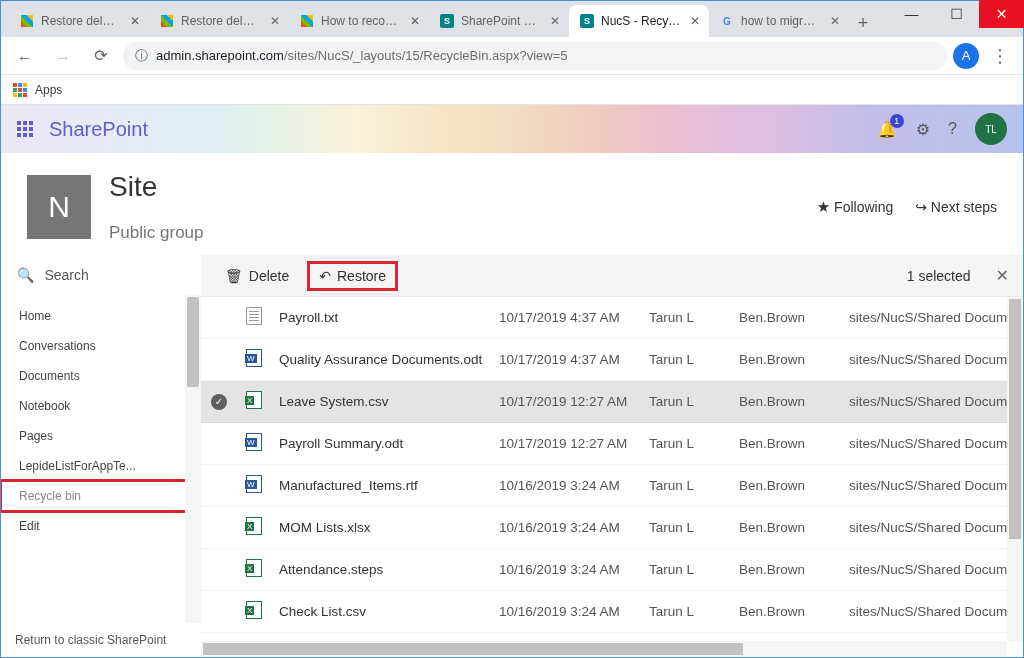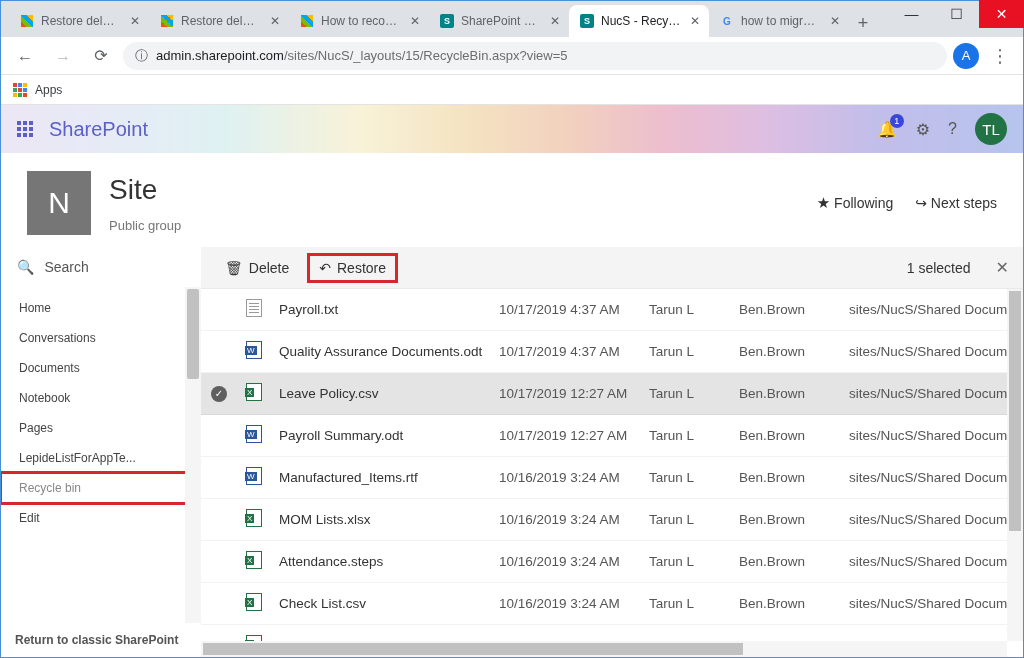--- a/index.html
+++ b/index.html
@@ -51,45 +51,45 @@
     background: linear-gradient(90deg, #d6c8e8 0%, #c6d4ec 12%, #b7e1e1 22%, #f0e3a8 35%, #e8c27a 45%, #e29c6e 55%, #d66f93 65%, #b56fbf 75%, #7a6fd0 85%, #5f7dd8 100%);
   }
   .suite::before { content:""; position:absolute; inset:0; background:rgba(255,255,255,0.55); }
   .suite > * { position: relative; }
   .waffle { display: grid; grid-template-columns: repeat(3,4px); grid-template-rows: repeat(3,4px); gap: 2px; }
   .waffle span { background: #5b5fc7; width:4px; height:4px; }
   .suite .brand { color: #5b5fc7; font-size: 20px; font-weight: 500; }
   .suite-right { margin-left: auto; display: flex; align-items: center; gap: 18px; color: #555; }
   .bell-wrap { position: relative; }
   .bell-badge { position: absolute; top: -6px; right: -6px; background: #3a47d5; color:#fff; width:14px; height:14px; border-radius:50%; font-size:9px; display:flex;align-items:center;justify-content:center;}
-  .avatar-tl { width: 32px; height: 32px; border-radius:50%; background:#217346; color:#fff; display:flex;align-items:center;justify-content:center; font-size:15px;}
+  .avatar-tl { width: 32px; height: 32px; border-radius:50%; background:#217346; color:#fff; display:flex;align-items:center;justify-content:center; font-size:10px;}
 
   
   .site-hdr { display:flex; align-items:center; padding: 18px 26px 12px 26px; gap: 18px; }
   .site-tile { width: 64px; height: 64px; background: #767676; color:#fff; display:flex;align-items:center;justify-content:center; font-size: 30px; }
   .site-info .site-title { font-size: 28px; color:#333; }
-  .site-info .site-sub { font-size: 13px; color:#767676; margin-top:12px;}
+  .site-info .site-sub { font-size: 17px; color:#767676; margin-top:20px;}
   .site-actions { margin-left:auto; display:flex; align-items:center; gap:22px; color:#333; font-size:14px;}
   .site-actions .star { font-size:15px;}
 
   
   .content { display:flex; flex:1; min-height:0; }
 
   
   .leftcol { width: 200px; border-right: 0; display:flex; flex-direction:column; position:relative; }
   .search-row { display:flex; align-items:center; gap:10px; padding: 12px 16px; font-size:14px; color:#555; border-bottom: 0;}
   .nav-scroll { position: relative; flex:1; overflow:hidden; }
   .nav-scroll::after { content:""; position:absolute; right:0; top:0; bottom:0; width:14px; background: linear-gradient(to right, transparent, transparent); }
   .nav-scrollbar { position:absolute; right:0; top:0; bottom:0; width:16px; background:#f5f5f5; }
   .nav-thumb { position:absolute; right:2px; top:2px; width:12px; height:90px; background:#c1c1c1; border-radius:2px;}
   .nav-list { list-style:none; margin:0; padding: 6px 0; font-size:12px; color:#444; }
   .nav-list li { padding: 8px 18px; white-space:nowrap; overflow:hidden; text-overflow:ellipsis;}
   .nav-list li[data-selected="true"] { color:#888; }
   .highlight-red { outline: 3px solid #d7262c; outline-offset: -1px; }
-  .return-link { padding: 10px 14px; font-size: 12px; color:#555;font-weight:bold;}
+  .return-link { padding: 10px 14px; font-size: 12px; color:#555;}
 
   
   .mainpane { flex:1; display:flex; flex-direction:column; min-width:0; }
   .cmdbar { height:42px; background:#f4f4f4; display:flex; align-items:center; padding: 0 14px; gap: 10px; font-size:14px; color:#333; border-bottom:1px solid #eaeaea; }
   .cmd-btn { display:flex; align-items:center; gap:6px; padding: 5px 10px; }
   .cmdbar .sel-info { margin-left:auto; display:flex; align-items:center; gap:25px; color:#333;}
   .cmdbar .close-sel { font-size:16px; color:#666; }
 
   .grid { flex:1; overflow:hidden; position:relative; }
   .grid-inner { overflow:hidden; height:100%;}
@@ -297,21 +297,21 @@
                   <td class="col-icon"><span class="ficon odt"></span></td>
                   <td class="col-name">Quality Assurance Documents.odt</td>
                   <td class="col-date">10/17/2019 4:37 AM</td>
                   <td class="col-user">Tarun L</td>
                   <td class="col-created">Ben.Brown</td>
                   <td class="col-loc">sites/NucS/Shared Docum</td>
                 </tr>
                 <tr class="row-selected">
                   <td class="col-check"><span class="sel-check">✓</span></td>
                   <td class="col-icon"><span class="ficon xls"></span></td>
-                  <td class="col-name">Leave Policy.csv</td>
+                  <td class="col-name">Leave System.csv</td>
                   <td class="col-date">10/17/2019 12:27 AM</td>
                   <td class="col-user">Tarun L</td>
                   <td class="col-created">Ben.Brown</td>
                   <td class="col-loc">sites/NucS/Shared Docum</td>
                 </tr>
                 <tr>
                   <td class="col-check"></td>
                   <td class="col-icon"><span class="ficon odt"></span></td>
                   <td class="col-name">Payroll Summary.odt</td>
                   <td class="col-date">10/17/2019 12:27 AM</td>

